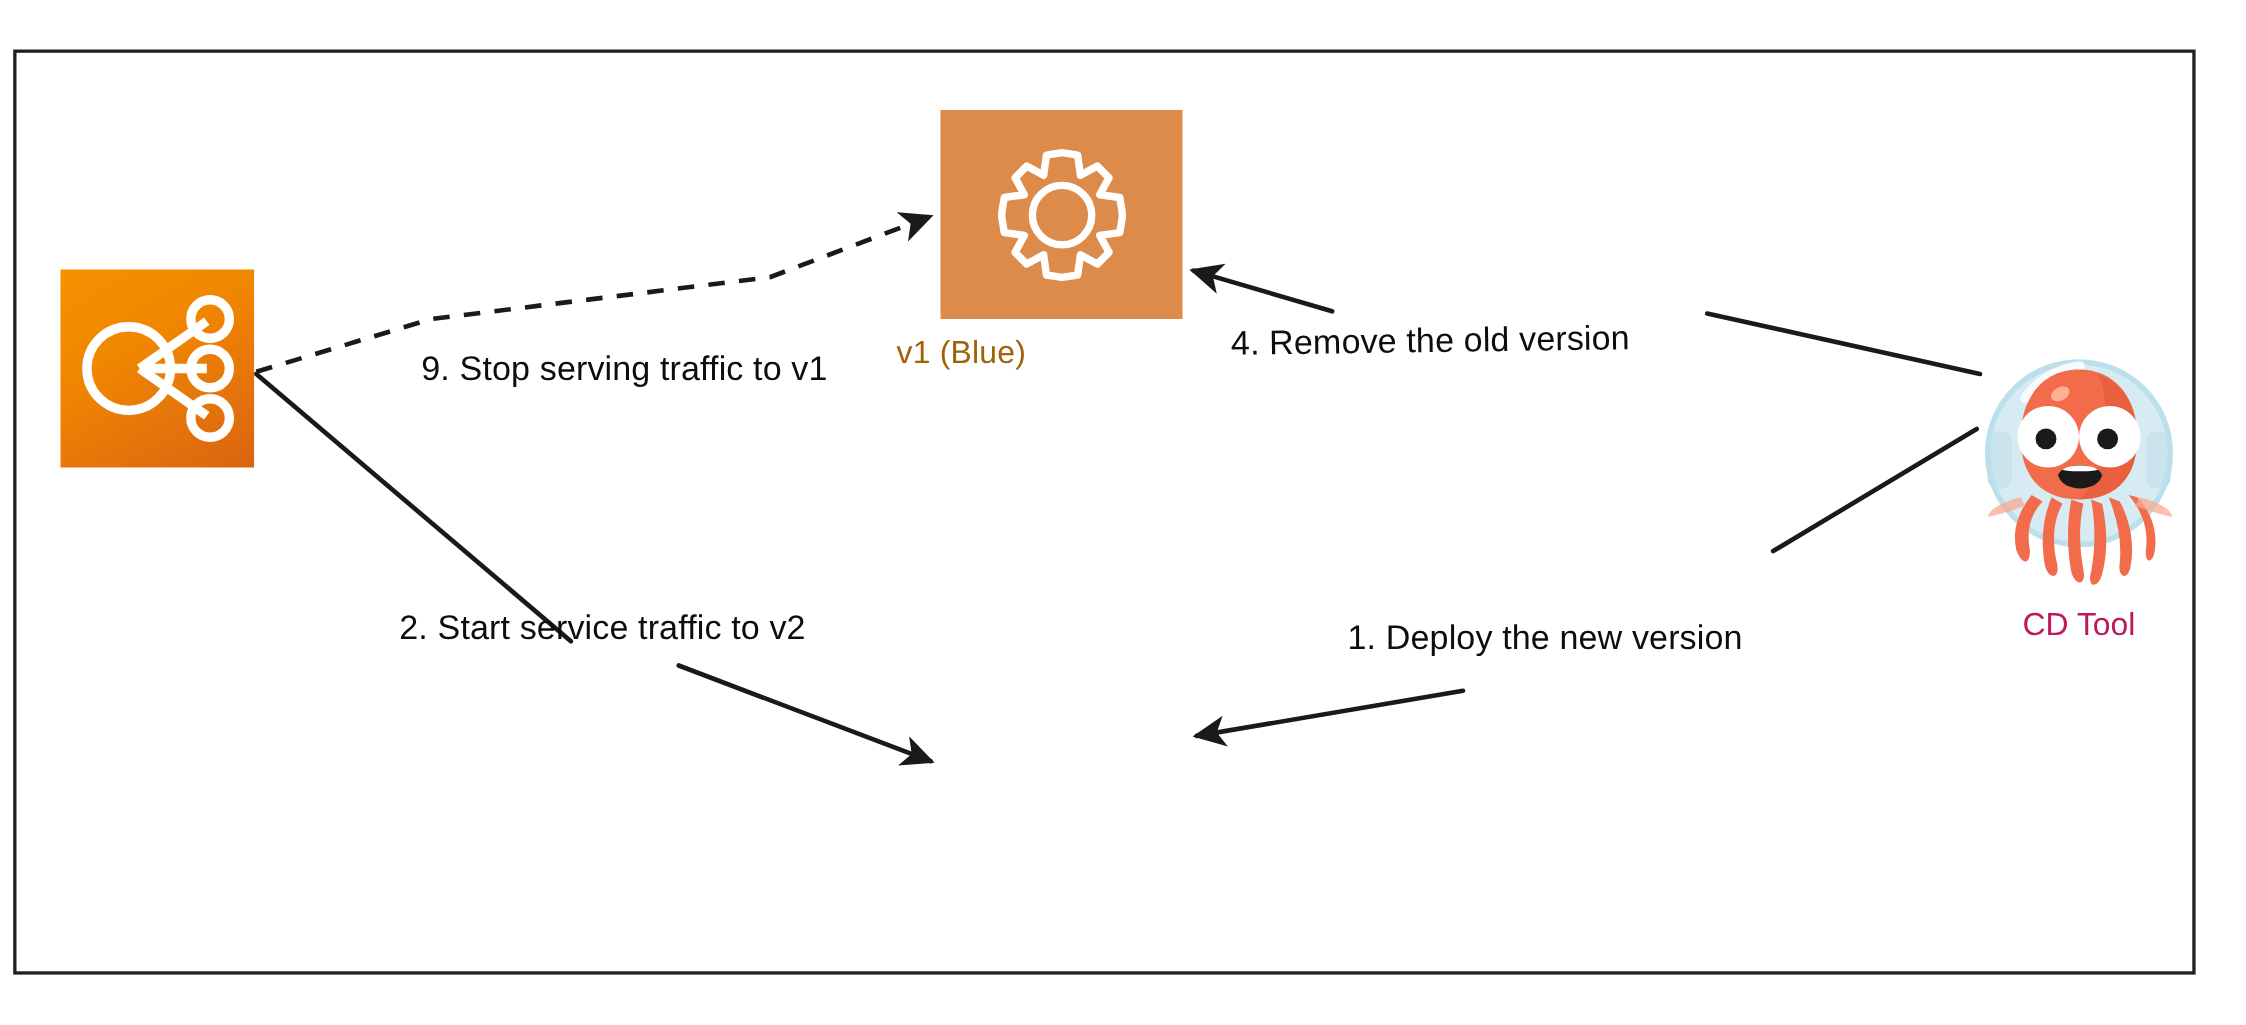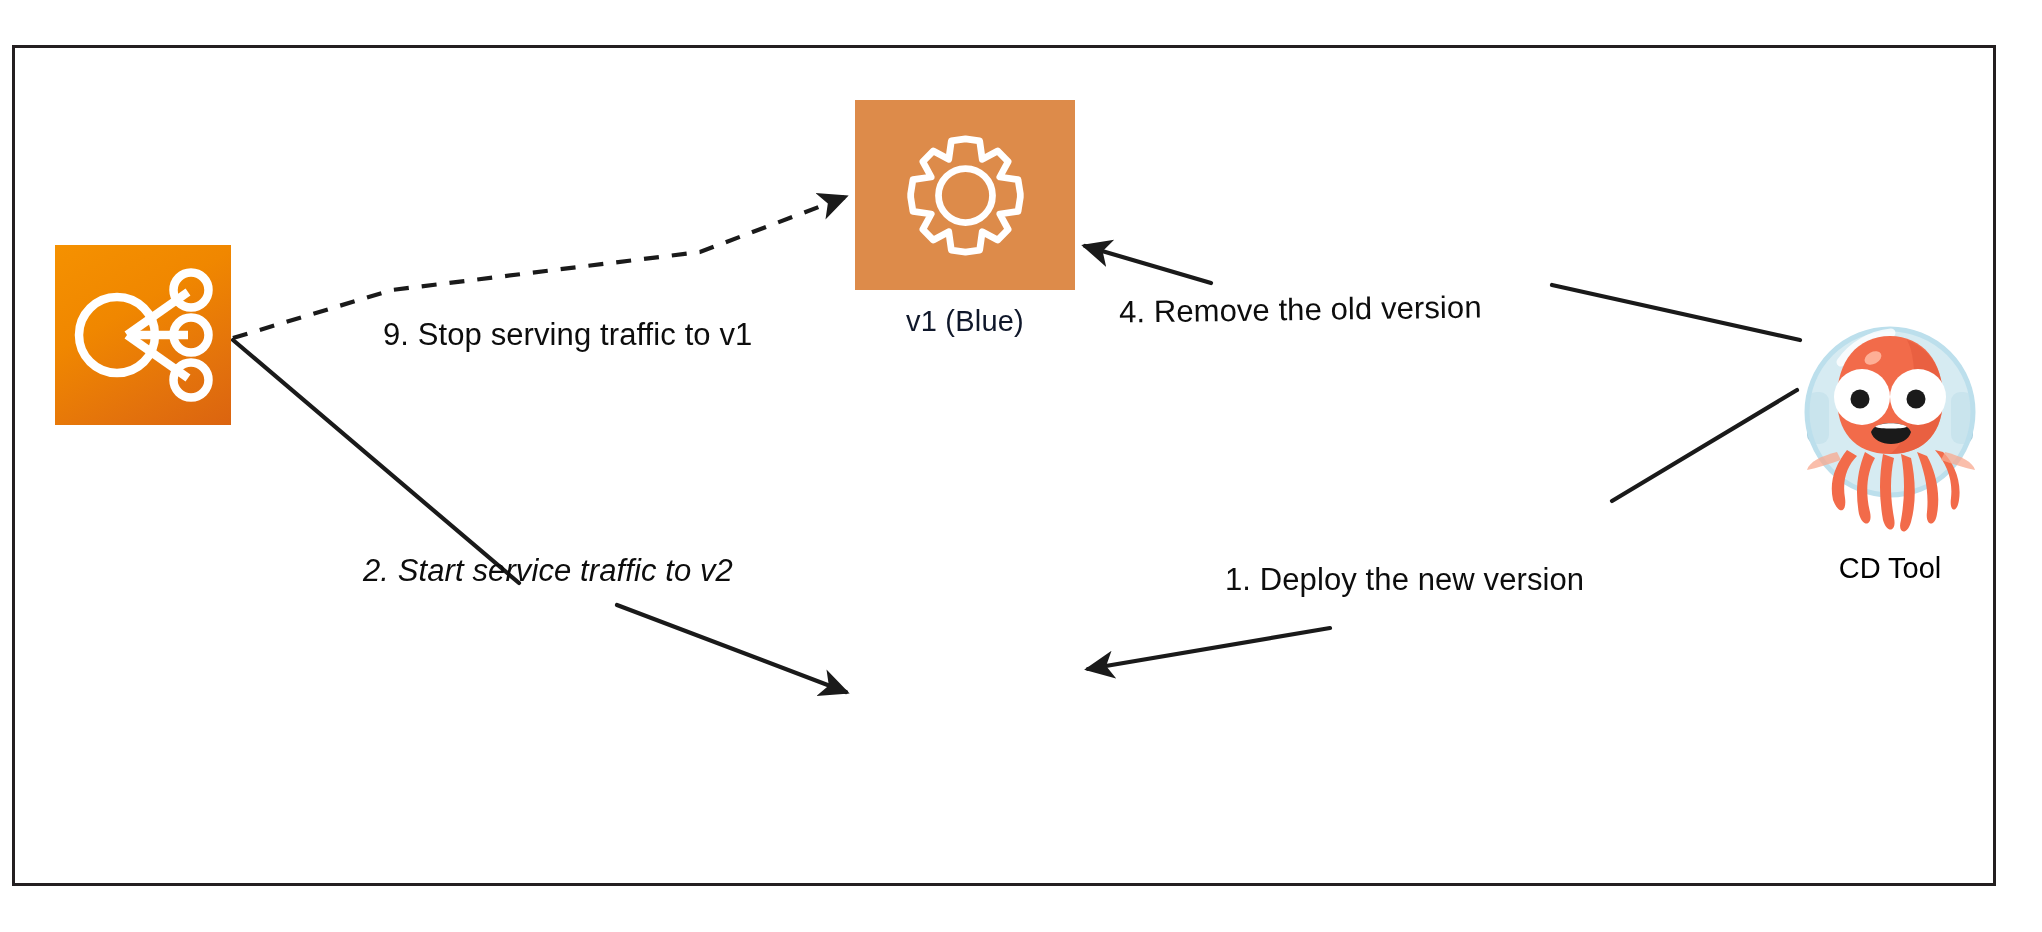--- a/index.html
+++ b/index.html
@@ -66,23 +66,22 @@
     display: flex;
     align-items: center;
     justify-content: center;
   }
   .vbox svg { display: block; }
   .vlabel {
     position: absolute;
     top: 205px;
     left: -40px;
     width: 300px;
-    text-align: center;
     font-size: 29px;
-    color: #0f172a;
+    color: #a16207;
     letter-spacing: 0.2px;
     white-space: nowrap;
   }
   #v1-node { left: 855px; top: 100px; width: 220px; height: 190px; }
   #v2-node { left: 855px; top: 600px; width: 220px; height: 190px; }
 
   
   #cd-node {
     position: absolute;
     left: 1795px;
@@ -91,34 +90,34 @@
     height: 300px;
   }
   #cd-art { position: absolute; left: 0; top: 0; }
   #cd-label {
     position: absolute;
     top: 252px;
     left: -50px;
     width: 290px;
     text-align: center;
     font-size: 29px;
-    color: #000000;
+    color: #be185d;
     white-space: nowrap;
   }
 
   
   .edge-label {
     position: absolute;
     font-size: 31px;
     color: #0d0d0d;
     white-space: nowrap;
     letter-spacing: 0.1px;
   }
   #label-step3 { left: 383px; top: 317px; }
-  #label-step2 { left: 363px; top: 553px; font-style: italic; }
+  #label-step2 { left: 363px; top: 553px; }
   #label-step4 { left: 1119px; top: 292px; transform: rotate(-0.8deg); }
   #label-step1 { left: 1225px; top: 538px; margin-top: 24px; }
 </style>
 </head>
 <body>
 
 <div id="canvas">
 
   <div id="frame"></div>
 

